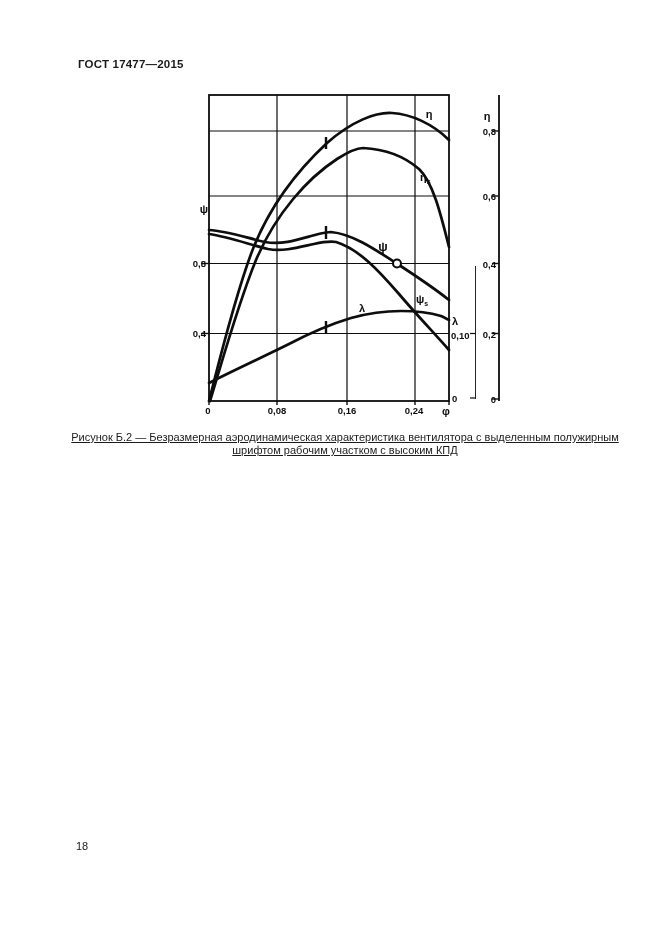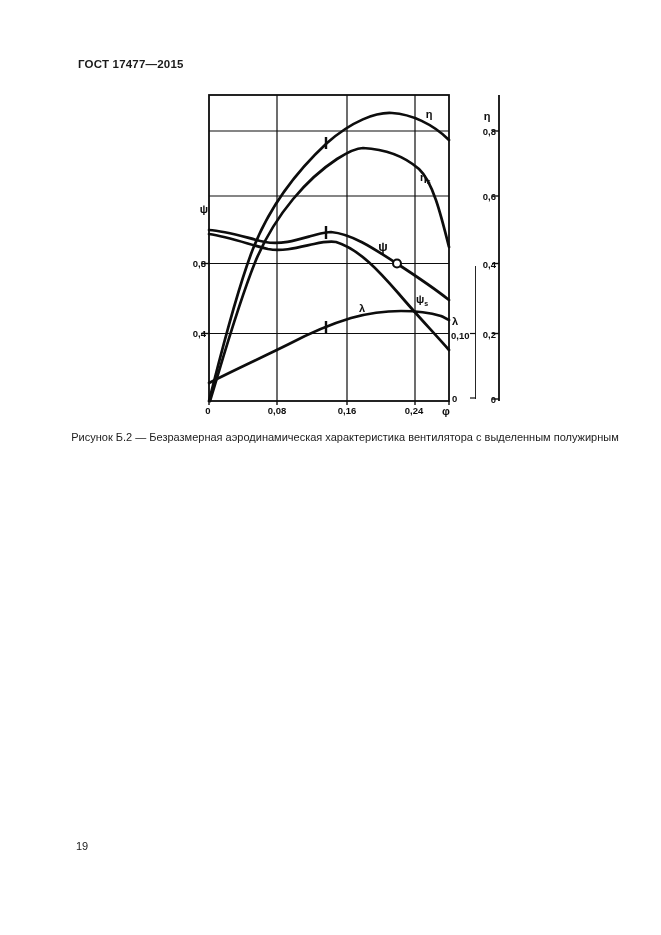--- a/index.html
+++ b/index.html
@@ -9,21 +9,21 @@
   }
   .header{
     position:absolute;left:78px;top:58px;
     font-size:11.5px;font-weight:bold;letter-spacing:.2px;color:#1a1a1a;
   }
   .figure-svg{
     position:absolute;left:178px;top:88px;width:335px;height:337px;
   }
   .caption{
     position:absolute;left:55px;top:431px;width:580px;
-    text-align:center;font-size:11px;line-height:13px;color:#1c1c1c;
+    text-align:center;font-size:11px;line-height:13px;color:#1c1c1c;text-decoration:underline;
   }
   .page-number{
     position:absolute;left:76px;top:840px;font-size:11px;color:#1a1a1a;
   }
   svg text{fill:#0d0d0d;}
   .axnum{font-size:9.5px;font-weight:bold;}
   .axsym{font-size:11px;font-weight:bold;}
   .sub{font-size:7px;font-weight:bold;}
 </style>
 </head>
@@ -114,17 +114,18 @@
     </text>
     <text class="axsym" x="383" y="251" text-anchor="middle" style="font-size:12.5px;font-weight:900;">ψ</text>
     <text class="axsym" x="416" y="303">
       <tspan>ψ</tspan><tspan class="sub" dy="2.5">s</tspan>
     </text>
     <text class="axsym" x="362" y="312" text-anchor="middle">λ</text>
   </svg>
 
   <div class="caption">
     <div>Рисунок Б.2 — Безразмерная аэродинамическая характеристика вентилятора с выделенным полужирным</div>
+    <div>шрифтом рабочим участком с высоким КПД</div>
   </div>
 
-  <div class="page-number">19</div>
+  <div class="page-number">18</div>
 
 </div>
 
 </body></html>

